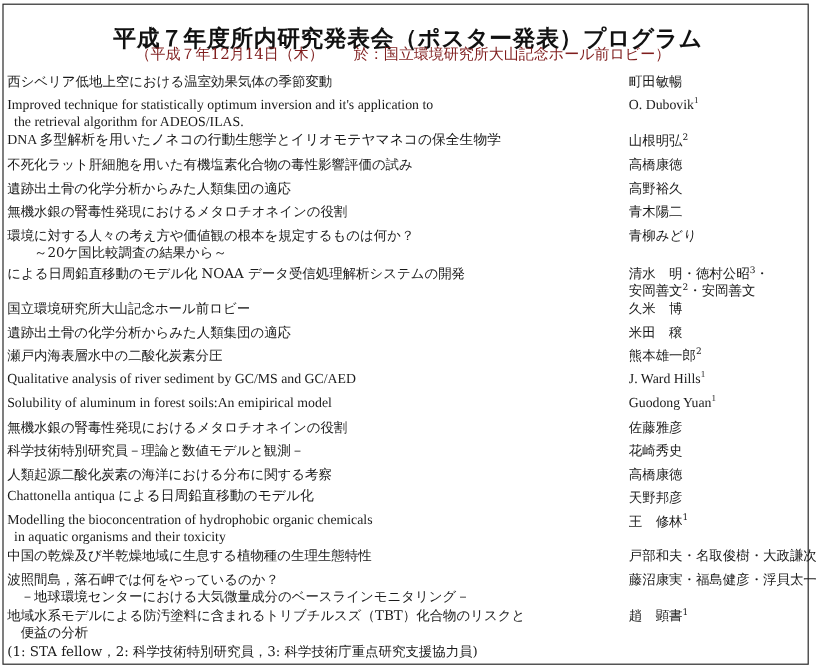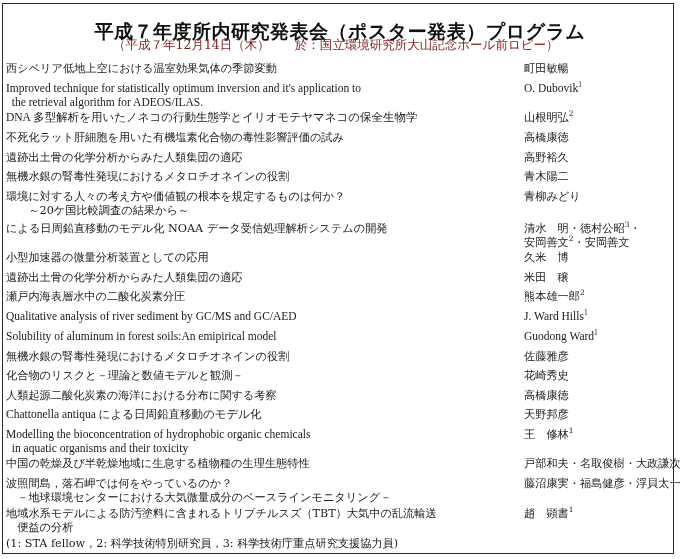--- a/index.html
+++ b/index.html
@@ -57,45 +57,45 @@
       <div class="t">環境に対する人々の考え方や価値観の根本を規定するものは何か？
 　　～20ケ国比較調査の結果から～</div>
       <div class="a"><span>青柳みどり</span></div>
     </div>
     <div class="row" style="top: 222px;">
       <div class="t">による日周鉛直移動のモデル化 NOAA データ受信処理解析システムの開発</div>
       <div class="a"><span>清水　明・徳村公昭</span><sup>3</sup>・
 <span>安岡善文</span><sup>2</sup>・安岡善文</div>
     </div>
     <div class="row" style="top: 251px;">
-      <div class="t">小型加速器の微量分析装置としての応用</div>
+      <div class="t">国立環境研究所大山記念ホール前ロビー</div>
       <div class="a"><span>久米　博</span></div>
     </div>
     <div class="row" style="top: 271px;">
       <div class="t">遺跡出土骨の化学分析からみた人類集団の適応</div>
       <div class="a"><span>米田　穣</span></div>
     </div>
     <div class="row" style="top: 290px;">
       <div class="t">瀬戸内海表層水中の二酸化炭素分圧</div>
       <div class="a"><span>熊本雄一郎</span><sup>2</sup></div>
     </div>
     <div class="row" style="top: 310px;">
       <div class="t en">Qualitative analysis of river sediment by GC/MS and GC/AED</div>
       <div class="a en"><span>J. Ward Hills</span><sup>1</sup></div>
     </div>
     <div class="row" style="top: 330px;">
       <div class="t en">Solubility of aluminum in forest soils:An emipirical model</div>
-      <div class="a en"><span>Guodong Ward</span><sup>1</sup></div>
+      <div class="a en"><span>Guodong Yuan</span><sup>1</sup></div>
     </div>
     <div class="row" style="top: 350px;">
       <div class="t">無機水銀の腎毒性発現におけるメタロチオネインの役割</div>
       <div class="a"><span>佐藤雅彦</span></div>
     </div>
     <div class="row" style="top: 369px;">
-      <div class="t">化合物のリスクと－理論と数値モデルと観測－</div>
+      <div class="t">科学技術特別研究員－理論と数値モデルと観測－</div>
       <div class="a"><span>花崎秀史</span></div>
     </div>
     <div class="row" style="top: 389px;">
       <div class="t">人類起源二酸化炭素の海洋における分布に関する考察</div>
       <div class="a"><span>高橋康徳</span></div>
     </div>
     <div class="row" style="top: 408px;">
       <div class="t en">Chattonella antiqua による日周鉛直移動のモデル化</div>
       <div class="a"><span>天野邦彦</span></div>
     </div>
@@ -107,19 +107,19 @@
     <div class="row" style="top: 457px;">
       <div class="t">中国の乾燥及び半乾燥地域に生息する植物種の生理生態特性</div>
       <div class="a"><span>戸部和夫・名取俊樹・大政謙次</span></div>
     </div>
     <div class="row" style="top: 477px;">
       <div class="t">波照間島，落石岬では何をやっているのか？
 　－地球環境センターにおける大気微量成分のベースラインモニタリング－</div>
       <div class="a"><span>藤沼康実・福島健彦・浮貝太一</span></div>
     </div>
     <div class="row" style="top: 507px;">
-      <div class="t">地域水系モデルによる防汚塗料に含まれるトリブチルスズ（TBT）大気中の乱流輸送
+      <div class="t">地域水系モデルによる防汚塗料に含まれるトリブチルスズ（TBT）化合物のリスクと
 　便益の分析</div>
       <div class="a"><span>趙　顕書</span><sup>1</sup></div>
     </div>
   </div>
 
 <div class="footnote">(1: STA fellow，2: 科学技術特別研究員，3: 科学技術庁重点研究支援協力員)</div>
 
 </body></html>

